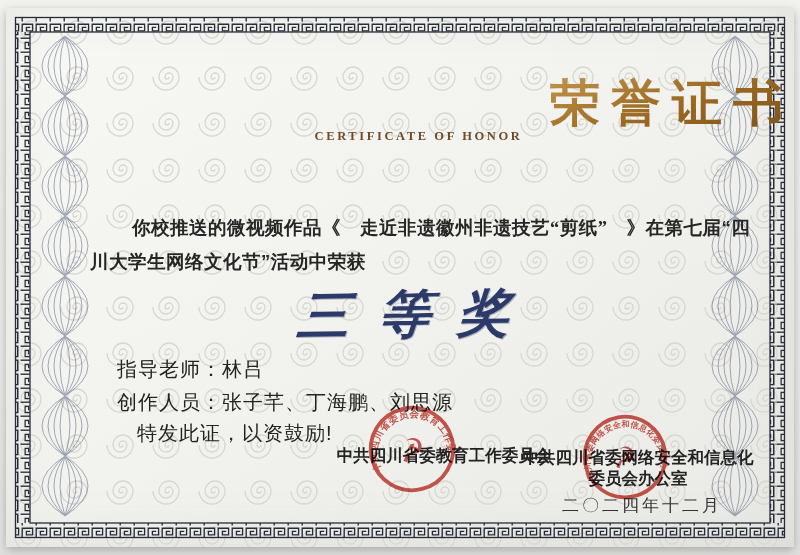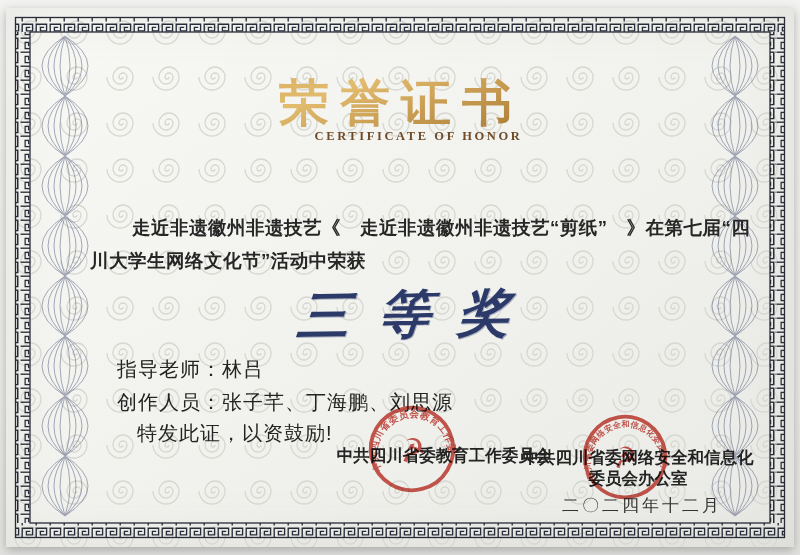--- a/index.html
+++ b/index.html
@@ -10,42 +10,42 @@
   }
   .photo{position:relative;width:800px;height:555px;}
   .cert{
     position:absolute;left:6px;top:8px;width:788px;height:539px;
     background:linear-gradient(145deg,#f8f8f5 0%,#f1f1ed 55%,#e9e9e5 100%);
     box-shadow:0 3px 9px rgba(60,60,58,.35), inset 0 0 55px rgba(150,150,145,.18);
   }
   .deco{position:absolute;left:0;top:0;width:788px;height:539px;}
   .abs{position:absolute;}
   .title{
-    left:0;right:0;top:62px;text-align:center;
+    left:0;right:0;top:62px;text-align:right;
     font-size:50px;font-weight:800;letter-spacing:11px;padding-left:2px;
     font-family:"Liberation Sans",sans-serif;
     background:linear-gradient(160deg,#c79a45 0%,#e2bb6e 40%,#9c6a24 78%,#7d4f16 100%);
     -webkit-background-clip:text;background-clip:text;
     -webkit-text-fill-color:transparent;color:transparent;
   }
   .subtitle{
     left:0;right:0;top:121px;text-align:center;
     font-family:"Liberation Serif","DejaVu Serif",serif;
     font-size:12.5px;font-weight:700;letter-spacing:2.6px;color:#6e4a28;padding-left:37px;
   }
   .recipient{
     left:89px;top:168px;font-family:"DejaVu Serif","Liberation Serif",serif;
     font-size:22px;font-weight:600;color:#1e1e1e;letter-spacing:1px;
   }
   .body-par{
     left:84px;top:203px;width:676px;margin:0;
     font-size:18.5px;font-weight:700;color:#262626;
     line-height:33px;text-indent:42px;letter-spacing:.5px;
   }
-  .work{font-family:Liberation Sans, sans-serif;font-weight:600;}
+  .work{font-family:Liberation Serif, serif;font-weight:600;}
   .award{
     left:0;right:0;top:272px;text-align:center;
     font-family:"DejaVu Serif","Liberation Serif",serif;font-style:italic;font-weight:700;
     font-size:52px;color:#2c3a6a;letter-spacing:28px;padding-left:36px;
     transform:skewX(-6deg) rotate(-1deg);
     text-shadow:1px 1px 0 rgba(44,58,106,.35);
   }
   .meta{font-size:20px;font-weight:400;color:#232323;letter-spacing:1px;}
   .instructor{left:111px;top:348px;}
   .creators{left:111px;top:381px;}
@@ -116,21 +116,21 @@
         <rect x="10" y="24" width="14" height="491" fill="url(#mv)"></rect>
         <rect x="764" y="24" width="14" height="491" fill="url(#mv)"></rect>
         <rect x="9.5" y="9.5" width="769" height="520" fill="none" stroke="#272c38" stroke-width="1.3"></rect>
         <rect x="24" y="24" width="740" height="491" fill="none" stroke="#272c38" stroke-width="1.3"></rect>
       </g>
     </svg>
 
     <div class="abs title">荣誉证书</div>
     <div class="abs subtitle">CERTIFICATE OF HONOR</div>
 
-    <p class="abs body-par"><span>走近非遗徽州非遗技艺《　</span><span class="work">走近非遗徽州非遗技艺“剪纸”</span><span>　》在第七届“四川大学生网络文化节”活动中荣获</span></p>
+    <p class="abs body-par"><span>你校推送的微视频作品《　</span><span class="work">走近非遗徽州非遗技艺“剪纸”</span><span>　》在第七届“四川大学生网络文化节”活动中荣获</span></p>
 
     <div class="abs award">三等奖</div>
 
     <div class="abs meta instructor"><span>指导老师：</span><span>林吕</span></div>
     <div class="abs meta closing">特发此证，以资鼓励!</div>
     <div class="abs meta creators"><span>创作人员：</span><span>张子芊、丁海鹏、刘思源</span></div>
 
     <div class="abs issuer issuer-left">中共四川省委教育工作委员会</div>
     <div class="abs issuer issuer-right">
       <div>中共四川省委网络安全和信息化</div>

